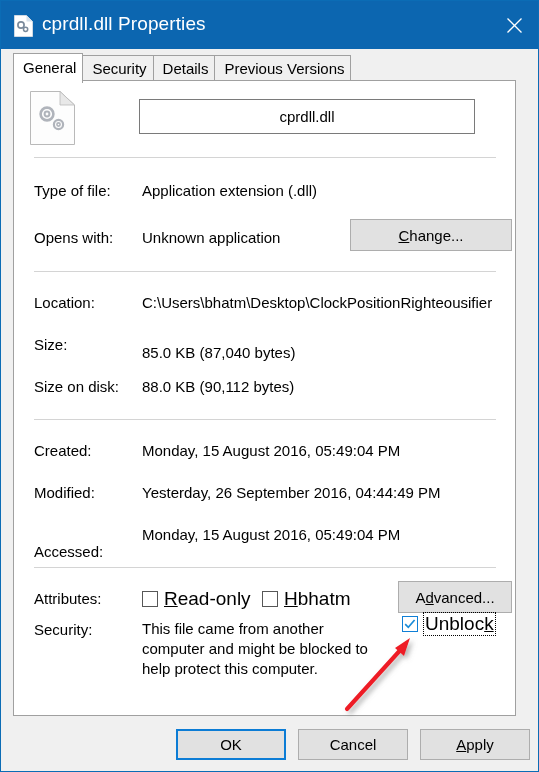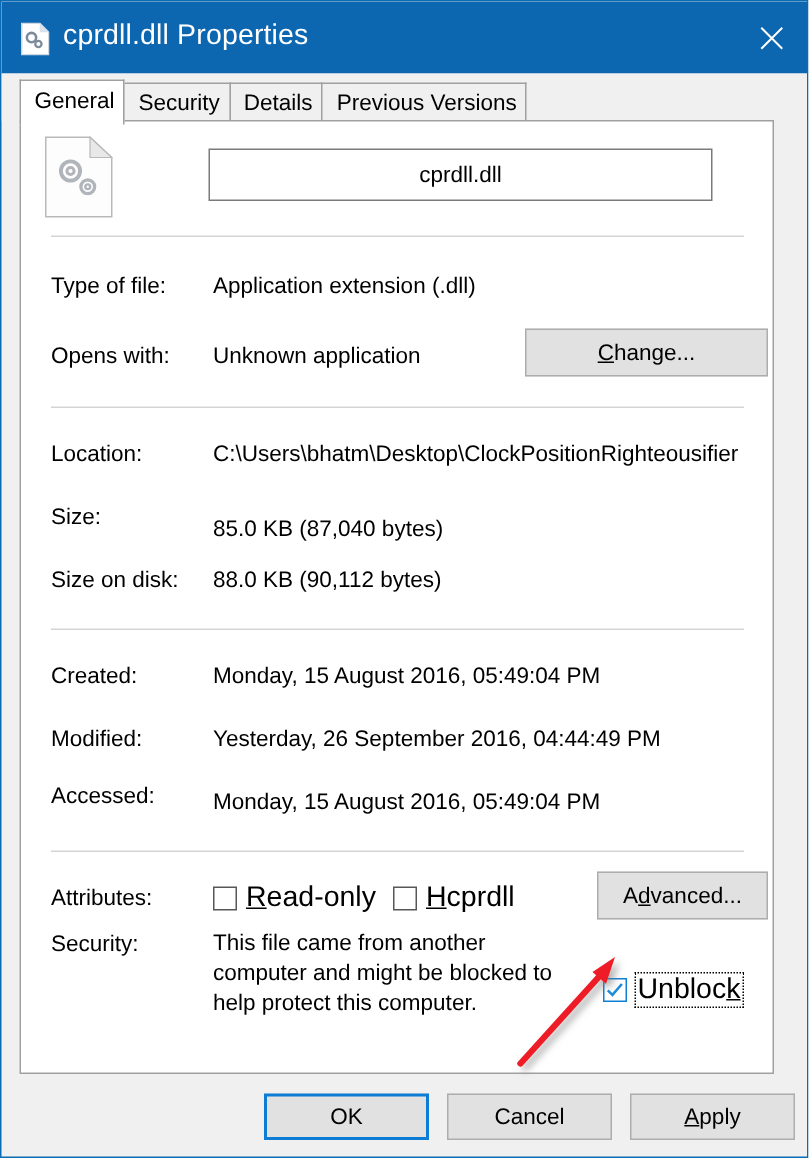--- a/index.html
+++ b/index.html
@@ -313,45 +313,45 @@
     <span class="row-value" style="left:128px; top:297px;">88.0 KB (90,112 bytes)</span>
 
     <div class="divider" style="top:338px;"></div>
 
     <span class="row-label" style="left:20px; top:361px;">Created:</span>
     <span class="row-value" style="left:128px; top:361px;">Monday, 15 August 2016, 05:49:04 PM</span>
 
     <span class="row-label" style="left:20px; top:403px;">Modified:</span>
     <span class="row-value" style="left:128px; top:403px;">Yesterday, 26 September 2016, 04:44:49 PM</span>
 
-    <span class="row-label" style="left:20px; top:441px;">Accessed:</span>
+    <span class="row-label" style="left:20px; top:462px;">Accessed:</span>
     <span class="row-value" style="left:128px; top:445px;">Monday, 15 August 2016, 05:49:04 PM</span>
 
     <div class="divider" style="top:486px;"></div>
 
     <span class="row-label" style="left:20px; top:509px;">Attributes:</span>
 
     <div class="cb-wrap" style="left:128px; top:507px;">
       <span class="cbox"></span>
       <span class="cb-label"><span class="u">R</span><span>ead-only</span></span>
     </div>
 
     <div class="cb-wrap" style="left:248px; top:507px;">
       <span class="cbox"></span>
-      <span class="cb-label"><span class="u">H</span><span>cprdll</span></span>
+      <span class="cb-label"><span class="u">H</span><span>bhatm</span></span>
     </div>
 
     <button class="pbtn" style="left:384px; top:500px; width:114px; height:32px;">
       <span>A<span class="u">d</span><span>vanced...</span></span>
     </button>
 
     <span class="row-label" style="left:20px; top:540px;">Security:</span>
     <span class="security-text" style="left:128px; top:538px;">This file came from another computer and might be blocked to help protect this computer.</span>
 
-    <div class="cb-wrap" style="left:388px; top:567px;">
+    <div class="cb-wrap" style="left:388px; top:531px;">
       <span class="cbox checked">
         <svg width="12" height="12" viewBox="0 0 12 12">
           <path d="M1.2,6.2 L4.3,9.3 L10.6,2.0" fill="none" stroke="#1b8cd8" stroke-width="1.7"></path>
         </svg>
       </span>
       <span class="focusring">
         <span class="cb-label"><span>Unbloc</span><span class="u">k</span></span>
       </span>
     </div>
 

